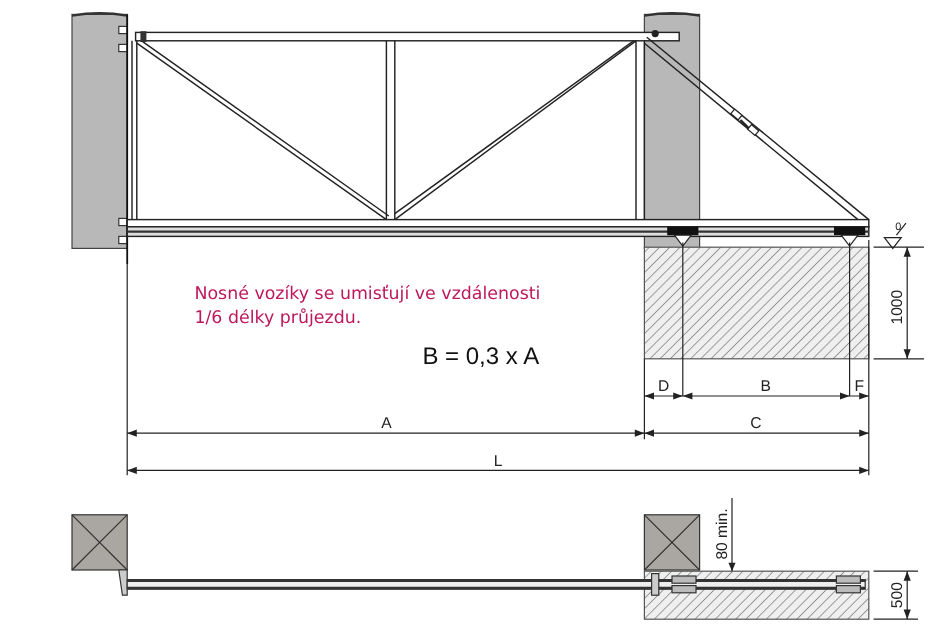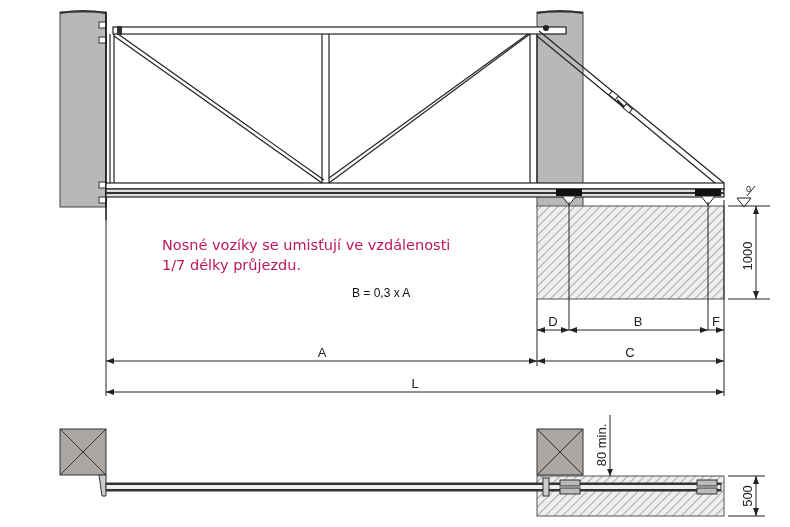--- a/index.html
+++ b/index.html
@@ -1,19 +1,19 @@
 <!DOCTYPE html>
 <html><head>
 <meta charset="utf-8">
 <style>
   html,body{margin:0;padding:0;background:#ffffff;}
   body{width:790px;height:527px;overflow:hidden;position:relative;font-family:"Liberation Sans",sans-serif;}
   svg{position:absolute;left:0;top:0;}
   .note{position:absolute;left:162px;top:235px;font-family:"DejaVu Sans",sans-serif;font-size:14.5px;line-height:20px;color:#be185d;}
-  .formula{position:absolute;left:352px;top:286px;font-family:"Liberation Sans",sans-serif;font-size:12px;color:#111;}
+  .formula{position:absolute;left:352px;top:286px;font-family:"Liberation Sans",sans-serif;font-size:20px;color:#111;}
   .lbl{font-family:"Liberation Sans",sans-serif;font-size:13px;fill:#222;}
 </style>
 </head>
 <body>
 
 <svg width="790" height="527" viewBox="0 0 790 527">
   <defs>
     <pattern id="hatch" width="6" height="6" patternUnits="userSpaceOnUse" patternTransform="rotate(45)">
       <rect width="6" height="6" fill="#efefef"></rect>
       <line x1="0" y1="0" x2="0" y2="6" stroke="#7a7a7a" stroke-width="1.2"></line>
@@ -152,15 +152,15 @@
     <line x1="728" y1="476" x2="765" y2="476"></line>
     <line x1="728" y1="516" x2="765" y2="516"></line>
     <line x1="756" y1="476" x2="756" y2="516"></line>
   </g>
   <path d="M753 484 L756 476 L759 484 Z M753 508 L756 516 L759 508 Z" fill="#222"></path>
   <text transform="translate(752 496) rotate(-90)" text-anchor="middle" class="lbl">500</text>
 </svg>
 
 <div class="note">
   <div>Nosné vozíky se umisťují ve vzdálenosti</div>
-  <div>1/7 délky průjezdu.</div>
+  <div>1/6 délky průjezdu.</div>
 </div>
 <div class="formula">B = 0,3 x A</div>
 
 </body></html>

